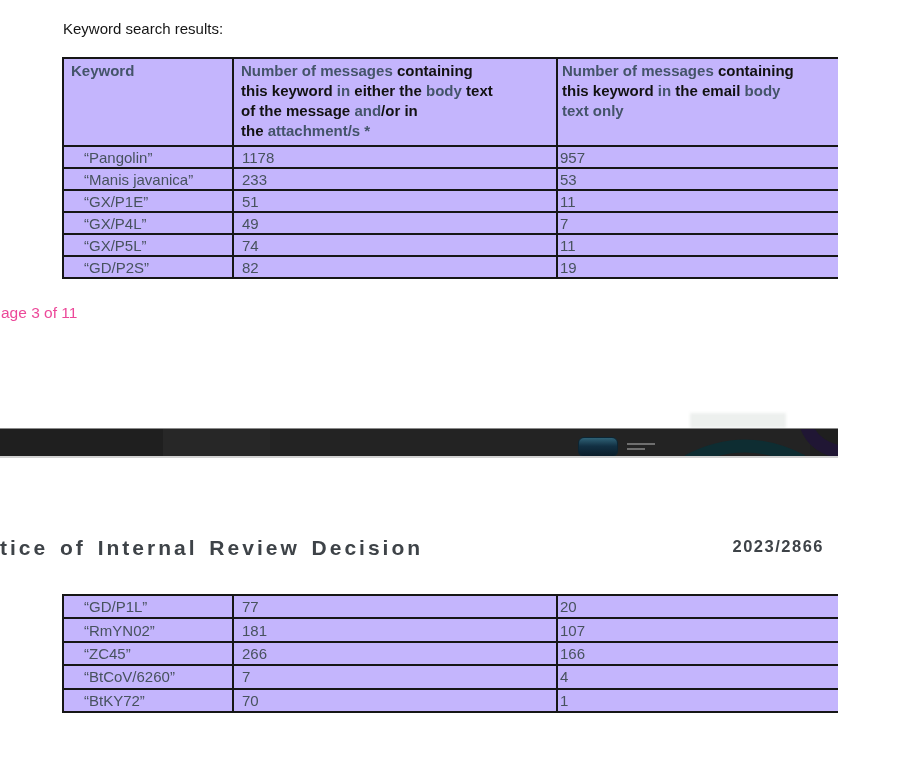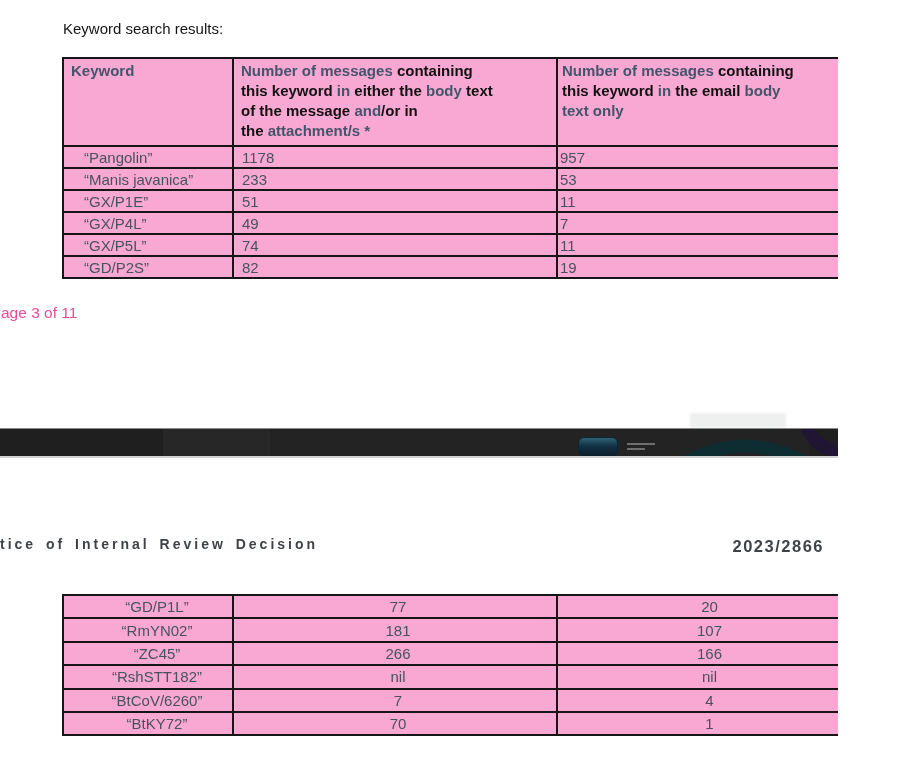--- a/index.html
+++ b/index.html
@@ -4,51 +4,51 @@
 <style>
   html,body{margin:0;padding:0;background:#ffffff;}
   #page-root{
     position:relative;width:838px;height:775px;overflow:hidden;background:#ffffff;
     font-family:"Liberation Sans",sans-serif;color:#1a1a1a;
   }
   .abs{position:absolute;}
   
   #intro-label{left:63px;top:20px;font-size:15px;color:#151515;}
   
-  table.kw{border-collapse:collapse;table-layout:fixed;background:#f9a8d4;}
+  table.kw{border-collapse:collapse;table-layout:fixed;background:#c4b5fd;}
   table.kw td,table.kw th{border:2px solid var(--border-black,#161616);overflow:hidden;white-space:nowrap;}
   table.kw col.c1{width:170px;} table.kw col.c2{width:324px;} table.kw col.c3{width:305px;}
   #table-page3{left:62px;top:57px;width:799px;}
   #table-page4{left:62px;top:594px;width:799px;}
   th.hdr{height:84px;vertical-align:top;text-align:left;font-weight:bold;font-size:15px;line-height:20px;padding:2px 3px 0 7px;white-space:normal !important;}
   th.hdr.tight{padding-left:4px;}
   .seg-accent{color:var(--accent-blue,#44546a);}
   .seg-black{color:#121212;margin-top:39px;}
   td.cell{height:20px;font-size:15px;color:var(--cell-text,#47525e);padding:0 2px;}
   #table-page3 td:nth-child(1),#table-page4 td:nth-child(1){padding-left:20px;}
   #table-page3 td:nth-child(2),#table-page4 td:nth-child(2){padding-left:8px;}
   #table-page3 td:nth-child(3),#table-page4 td:nth-child(3){padding-left:2px;margin-top:44px;}
-  #table-page4 td{height:21.4px;text-align:center;}
+  #table-page4 td{height:21.4px;}
   
   #page-footer{left:1px;top:304px;font-size:15.5px;color:#ec4899;}
   
   #separator-band{left:0;top:428px;width:902px;height:28px;background:#1f1f1f;border-top:1px solid #8a8a8a;}
   #band-seg-mid{left:163px;top:0;width:107px;height:28px;background:#272727;}
   #band-seg-right{left:270px;top:0;width:540px;height:28px;background:#232323;}
   #band-bottom-edge{left:0;top:456px;width:902px;height:2px;background:#d2d2d2;}
   #band-smudge{left:690px;top:413px;width:96px;height:15px;background:#edf0ee;filter:blur(1.5px);}
   #logo-mark{left:578px;top:8px;width:40px;height:20px;border-radius:6px;
     background:linear-gradient(180deg,#2f6276 0%,#123043 45%,#0a1d2a 100%);
     border:1px solid #0c2533;box-sizing:border-box;}
   .caption-bar{position:absolute;height:2px;background:#6e6e6e;}
   #caption-bar-1{left:627px;top:14px;width:28px;}
   #caption-bar-2{left:627px;top:19px;width:18px;}
   #band-swooshes{left:0;top:0;width:902px;height:28px;}
   
-  #review-title{left:0;top:536px;font-size:14px;font-weight:bold;letter-spacing:3px;word-spacing:3px;color:var(--title-gray,#3e4348);}
+  #review-title{left:0;top:536px;font-size:21px;font-weight:bold;letter-spacing:3px;word-spacing:3px;color:var(--title-gray,#3e4348);}
   #case-number{right:14px;top:537px;font-size:16.5px;font-weight:bold;letter-spacing:1.5px;color:var(--title-gray,#3e4348);}
 </style>
 </head>
 <body>
 
 <div id="page-root">
 
   <div class="abs" id="intro-label">Keyword search results:</div>
 
   <table class="kw abs" id="table-page3">
@@ -134,25 +134,20 @@
           <td class="cell">“RmYN02”</td>
           <td class="cell">181</td>
           <td class="cell">107</td>
         </tr>
         <tr>
           <td class="cell">“ZC45”</td>
           <td class="cell">266</td>
           <td class="cell">166</td>
         </tr>
         <tr>
-          <td class="cell">“RshSTT182”</td>
-          <td class="cell">nil</td>
-          <td class="cell">nil</td>
-        </tr>
-        <tr>
           <td class="cell">“BtCoV/6260”</td>
           <td class="cell">7</td>
           <td class="cell">4</td>
         </tr>
         <tr>
           <td class="cell">“BtKY72”</td>
           <td class="cell">70</td>
           <td class="cell">1</td>
         </tr>
       </tbody>

